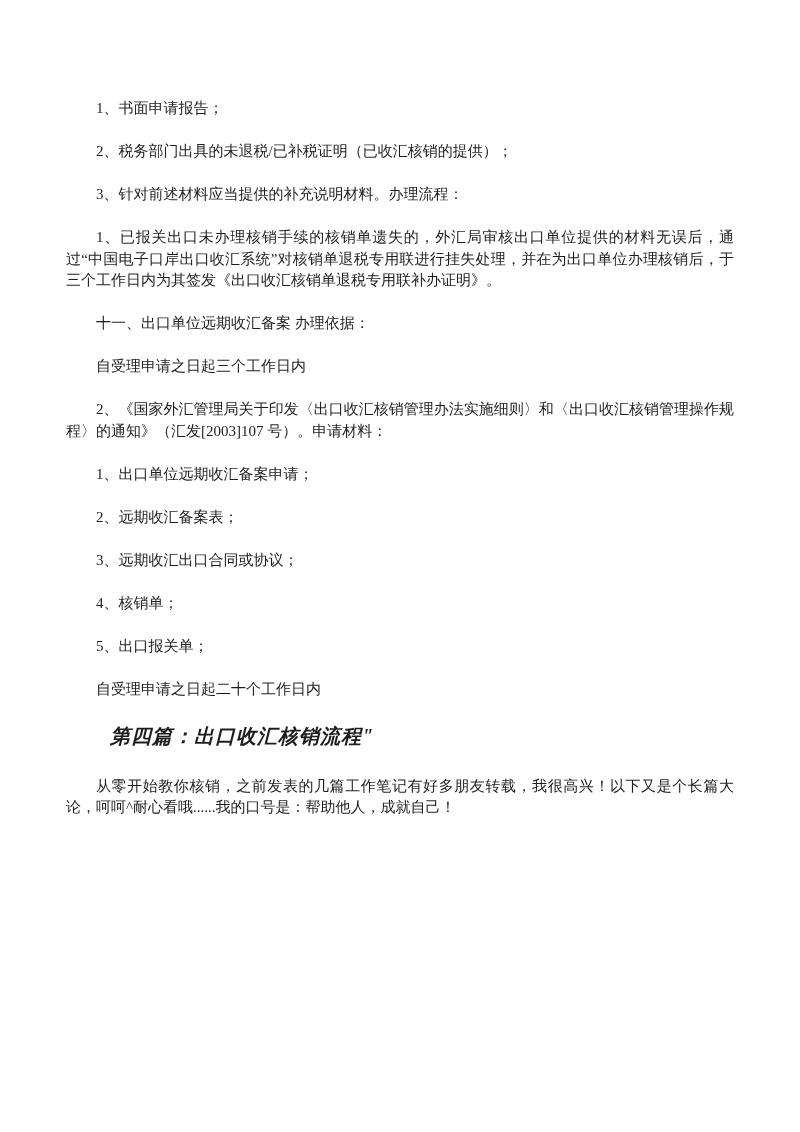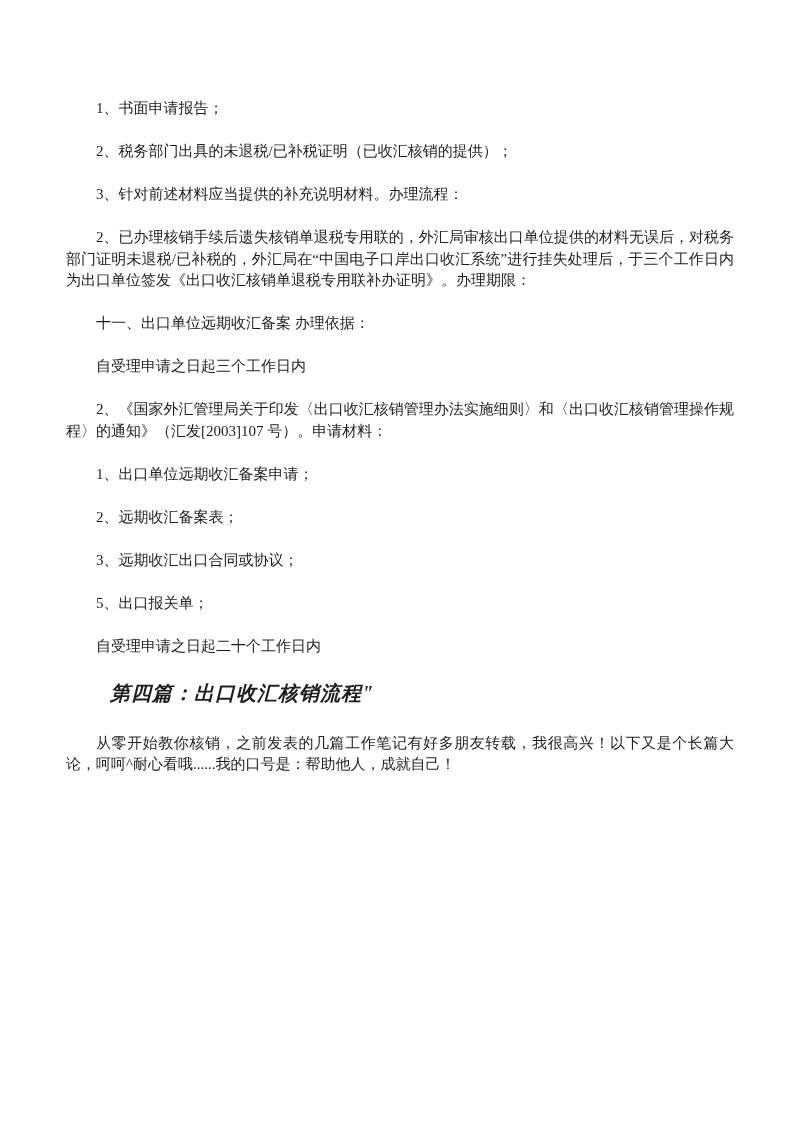--- a/index.html
+++ b/index.html
@@ -38,25 +38,26 @@
   }
 </style>
 </head>
 <body>
 
 <div class="page" style="background: rgb(255, 255, 255); color: rgb(29, 29, 29);">
   <div class="doc-body">
       <p class="body">1、书面申请报告；</p>
       <p class="body">2、税务部门出具的未退税/已补税证明（已收汇核销的提供）；</p>
       <p class="body">3、针对前述材料应当提供的补充说明材料。办理流程：</p>
-      <p class="body">2、已办理核销手续后遗失核销单退税专用联的，外汇局审核出口单位提供的材料无误后，对税务部门证明未退税/已补税的，外汇局在“中国电子口岸出口收汇系统”进行挂失处理后，于三个工作日内为出口单位签发《出口收汇核销单退税专用联补办证明》。办理期限：</p>
+      <p class="body">1、已报关出口未办理核销手续的核销单遗失的，外汇局审核出口单位提供的材料无误后，通过“中国电子口岸出口收汇系统”对核销单退税专用联进行挂失处理，并在为出口单位办理核销后，于三个工作日内为其签发《出口收汇核销单退税专用联补办证明》。</p>
       <p class="body">十一、出口单位远期收汇备案 办理依据：</p>
       <p class="body">自受理申请之日起三个工作日内</p>
       <p class="body">2、《国家外汇管理局关于印发〈出口收汇核销管理办法实施细则〉和〈出口收汇核销管理操作规程〉的通知》（汇发[2003]107 号）。申请材料：</p>
       <p class="body">1、出口单位远期收汇备案申请；</p>
       <p class="body">2、远期收汇备案表；</p>
       <p class="body">3、远期收汇出口合同或协议；</p>
+      <p class="body">4、核销单；</p>
       <p class="body">5、出口报关单；</p>
       <p class="body">自受理申请之日起二十个工作日内</p>
       <h2 class="heading">第四篇：出口收汇核销流程"</h2>
       <p class="body">从零开始教你核销，之前发表的几篇工作笔记有好多朋友转载，我很高兴！以下又是个长篇大论，呵呵^耐心看哦......我的口号是：帮助他人，成就自己！</p>
     </div>
 </div>
 
 </body></html>

